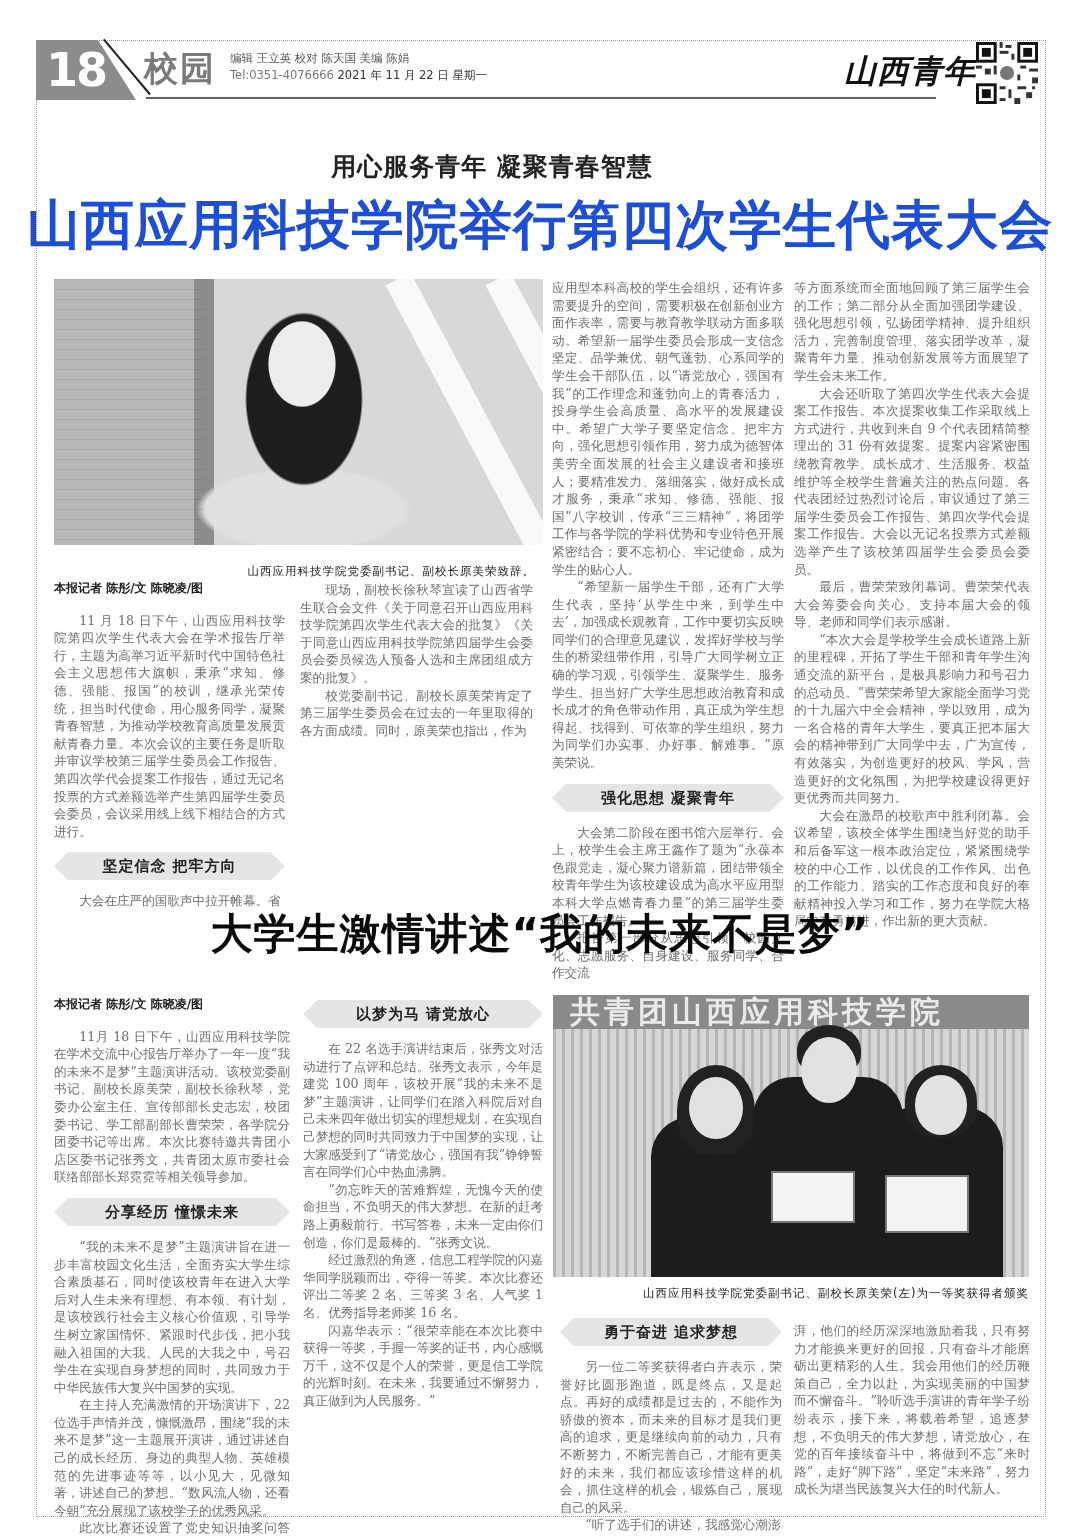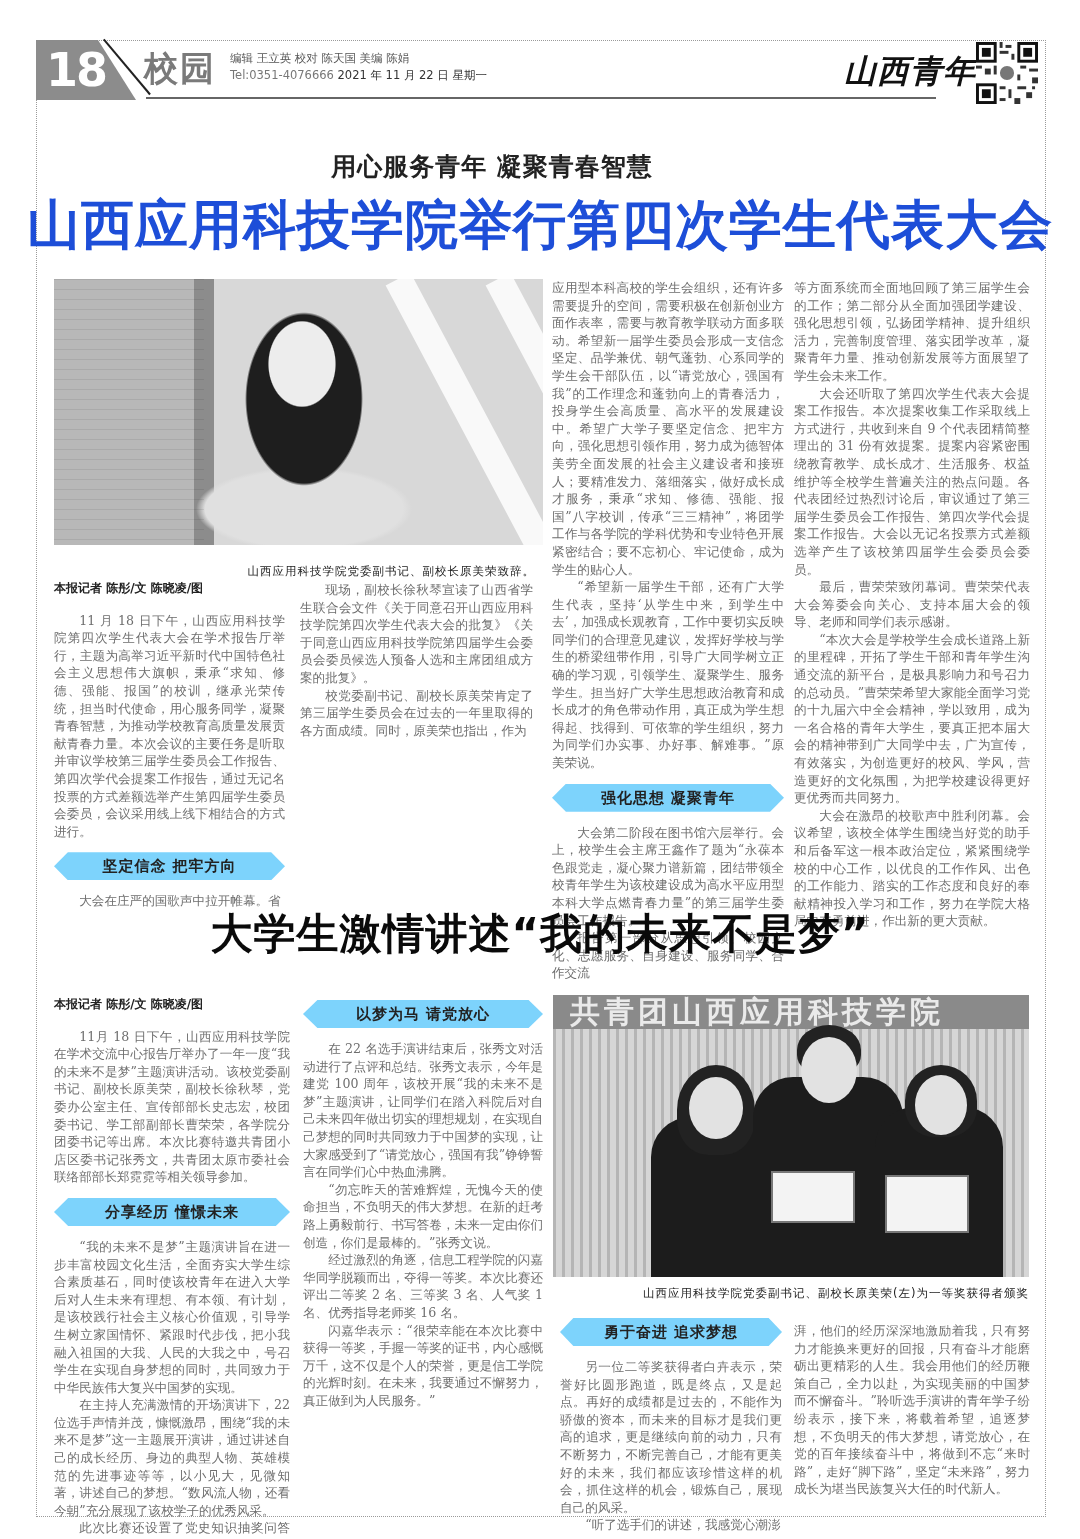--- a/index.html
+++ b/index.html
@@ -92,21 +92,21 @@
   
   .col {
     position: absolute; font-family: "DejaVu Serif", serif; font-size: 12.6px; line-height: 17.6px; color: #6e6e6e; text-align: justify;
   }
   .col p { text-indent: 2em; }
   .col p.noindent { text-indent: 0; }
   .byline { font-family: "DejaVu Sans", sans-serif; font-size: 12px; color: #222; font-weight: bold; text-indent: 0 !important; margin-bottom: 14px; }
 
   .subhead {
     position: relative; height: 28px; margin: 12px 0 12px 0;
-    background: #7dd3fc;
+    background: #e5e5e5;
     clip-path: polygon(6% 0, 94% 0, 100% 50%, 94% 100%, 6% 100%, 0 50%);
     font-family: "DejaVu Sans", sans-serif; font-size: 15px; font-weight: bold; color: #222; text-align: center; line-height: 28px; letter-spacing: 1px;
   }
 </style>
 </head>
 <body>
 
 <div class="page-frame"></div>
 
 <div class="masthead">

